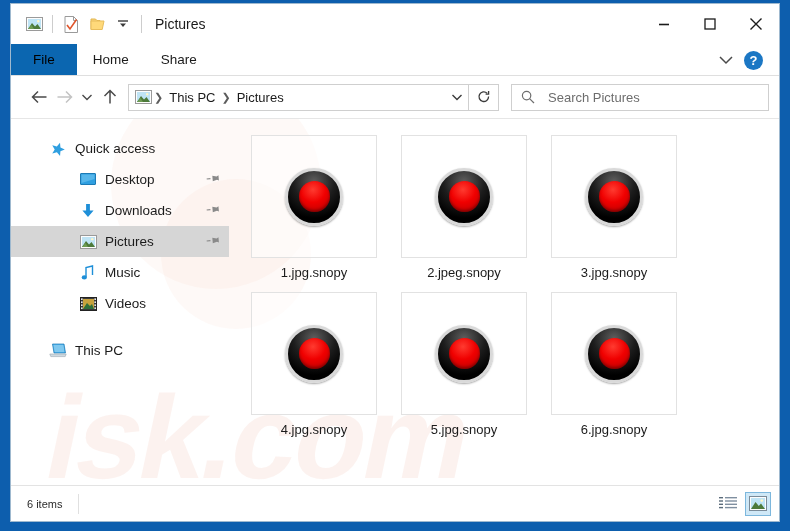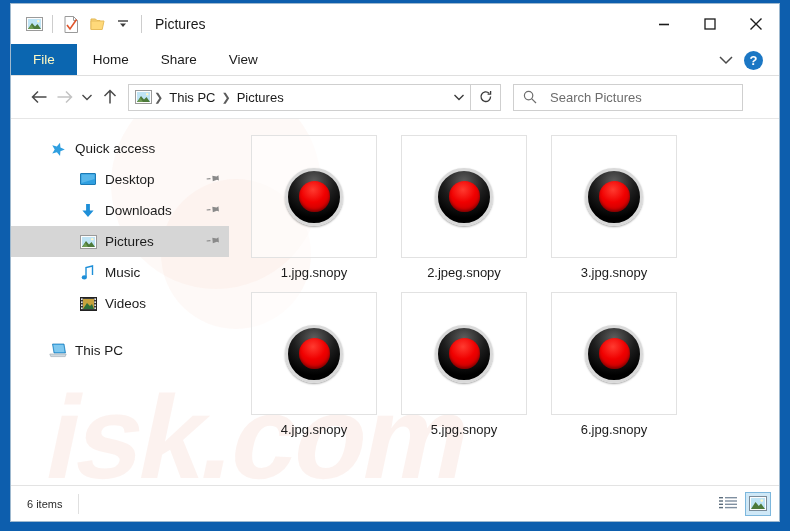--- a/index.html
+++ b/index.html
@@ -62,21 +62,21 @@
     border-bottom: 1px solid #dfdfdf;
     position: relative;
   }
   .tab {
     display: flex; align-items: center; justify-content: center;
     padding: 0 16px;
     font-size: 13.5px; color: #1b1b1b;
     min-width: 52px;
   }
   .tab.file {
-    background: #0b66b0; color: #fef9c3;
+    background: #0b66b0; color: #000000;
     padding: 0 22px; font-size: 13.5px; text-align: right;
   }
   .ribbon-right {
     position: absolute; right: 6px; top: 0; height: 32px;
     display: flex; align-items: center; gap: 10px;
   }
   .help-btn {
     width: 19px; height: 19px; border-radius: 50%;
     background: #1b77c4; color: #fff;
     font-size: 13px; font-weight: bold;
@@ -120,21 +120,21 @@
     color: #3c3c3c;
   }
   .refresh {
     width: 30px; height: 27px;
     border: 1px solid #cfcfcf; border-left: none;
     display: flex; align-items: center; justify-content: center;
     color: #3c3c3c; font-size: 14px;
     background: #fff;
   }
   .searchbox {
-    width: 230px; height: 27px; margin-left: 12px;
+    width: 258px; height: 27px; margin-left: 12px;
     border: 1px solid #cfcfcf; background: #fff;
     display: flex; align-items: center;
     padding-left: 9px; gap: 13px;
   }
   .search-ph { font-size: 13px; color: #6d6d6d; }
 
   
   .content {
     flex: 1; display: flex; min-height: 0;
     background: #ffffff;
@@ -312,21 +312,20 @@
               <path d="M1.5 1.5 L12.5 12.5 M12.5 1.5 L1.5 12.5" stroke="#1b1b1b" stroke-width="1.4"></path>
             </svg>
         </div>
       </div>
     </div>
 
     <div class="ribbon">
       <div class="tab file">File</div>
       <div class="tab">Home</div>
       <div class="tab">Share</div>
-      <div class="tab">View</div>
       <div class="ribbon-right">
         <div>
           <svg width="16" height="10" viewBox="0 0 16 10">
               <path d="M2 2 L8 8 L14 2" fill="none" stroke="#4a4a4a" stroke-width="1.5"></path>
             </svg>
         </div>
         <div class="help-btn">?</div>
       </div>
     </div>
 

